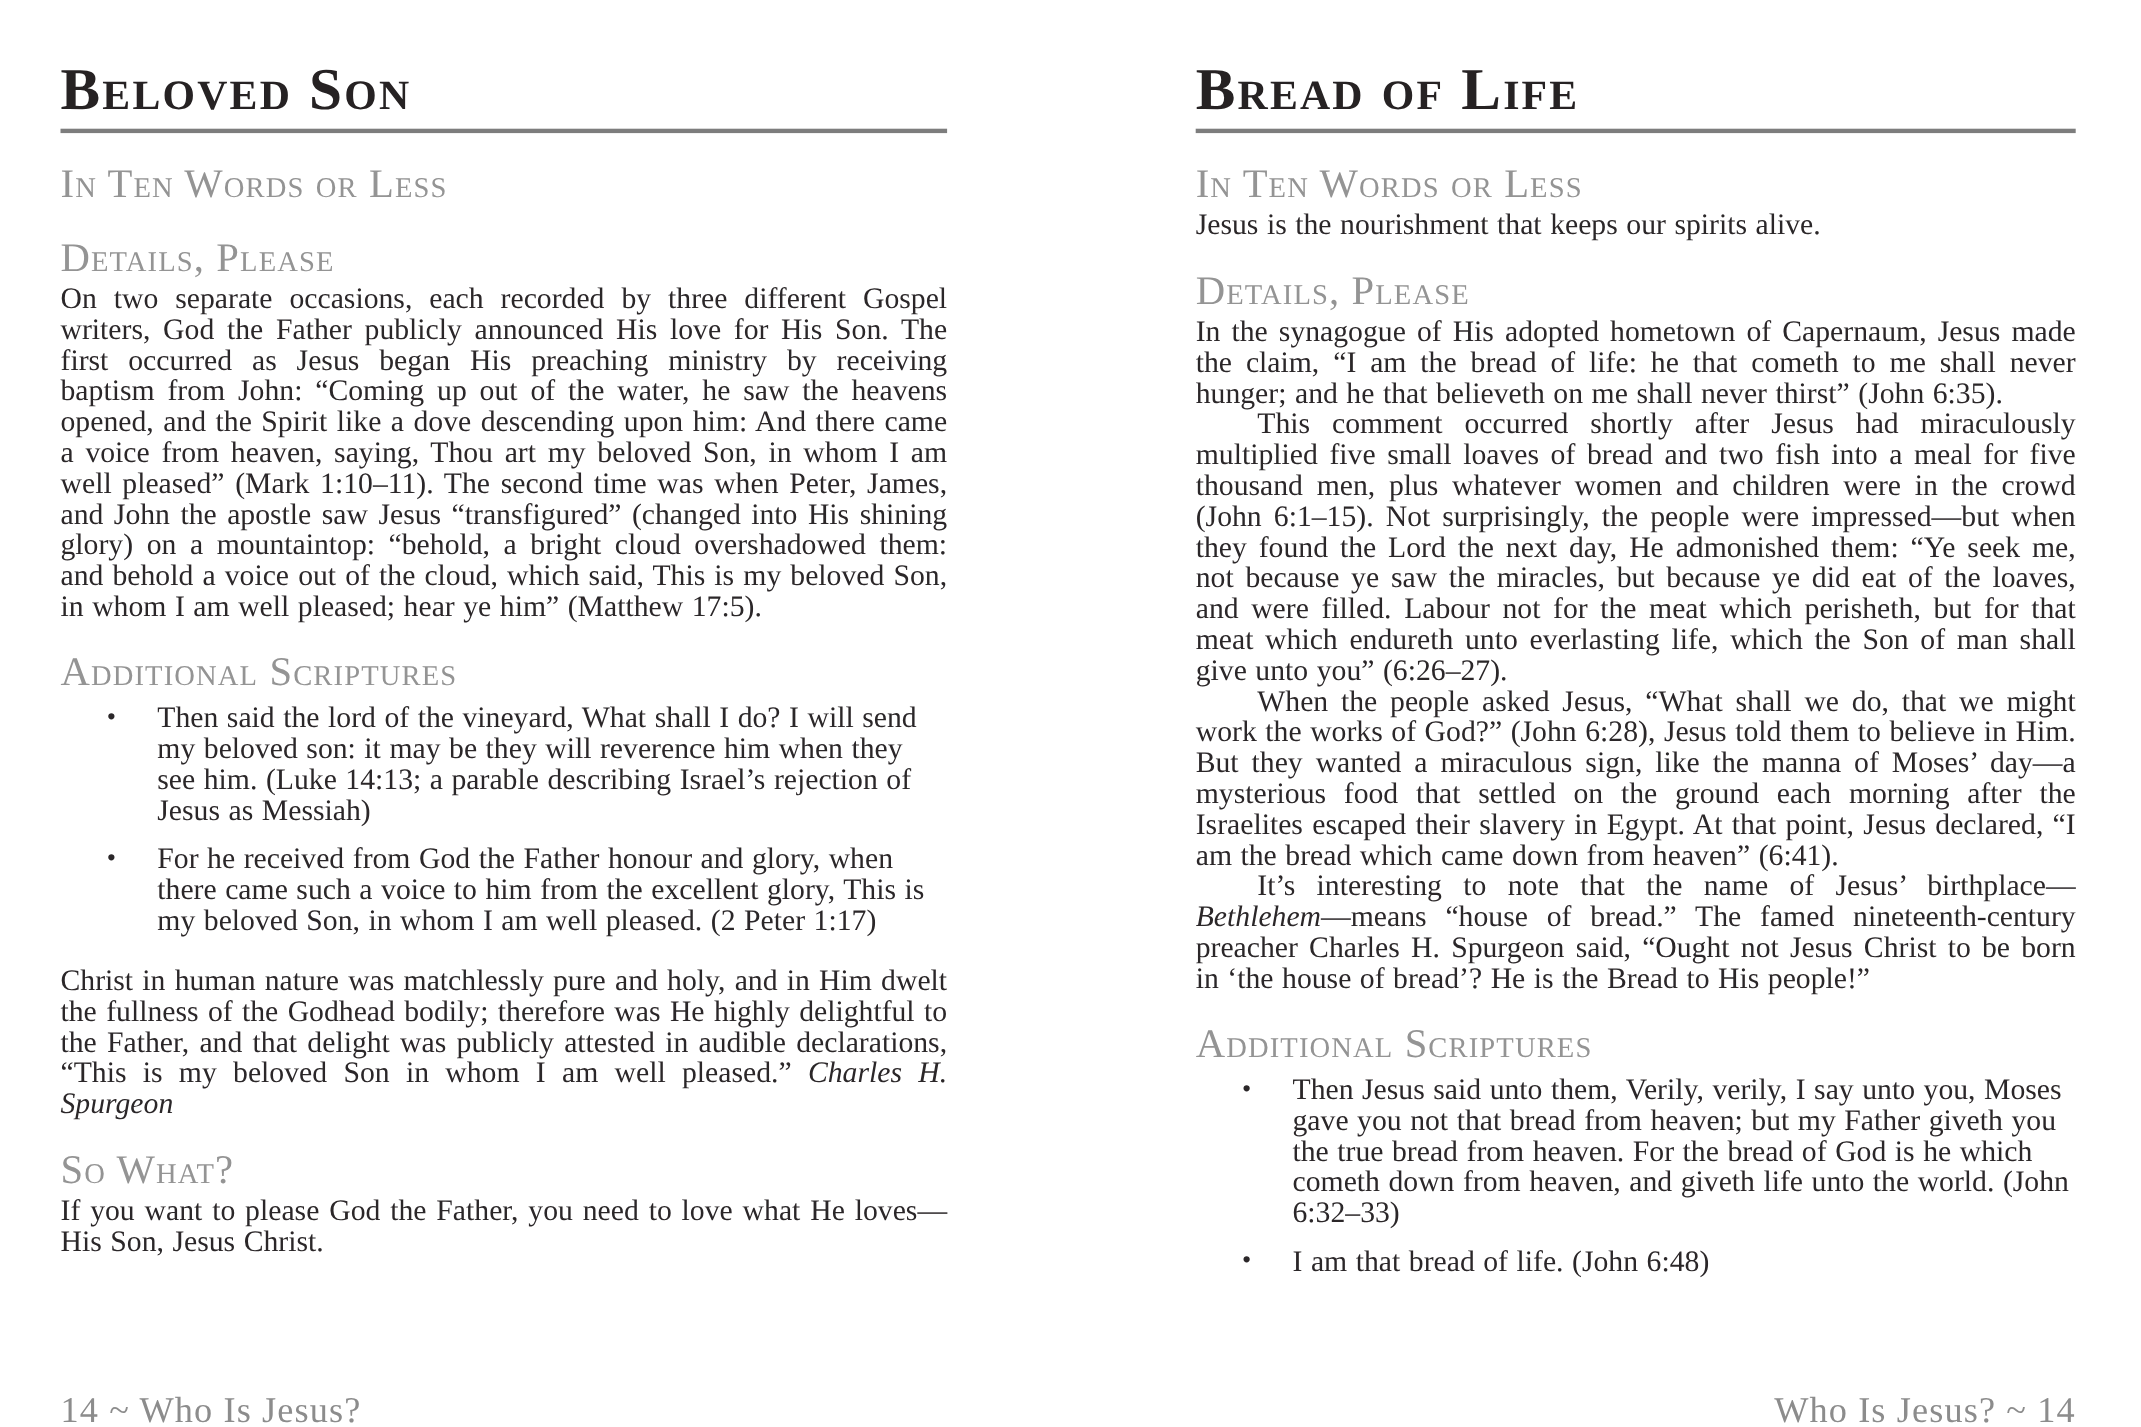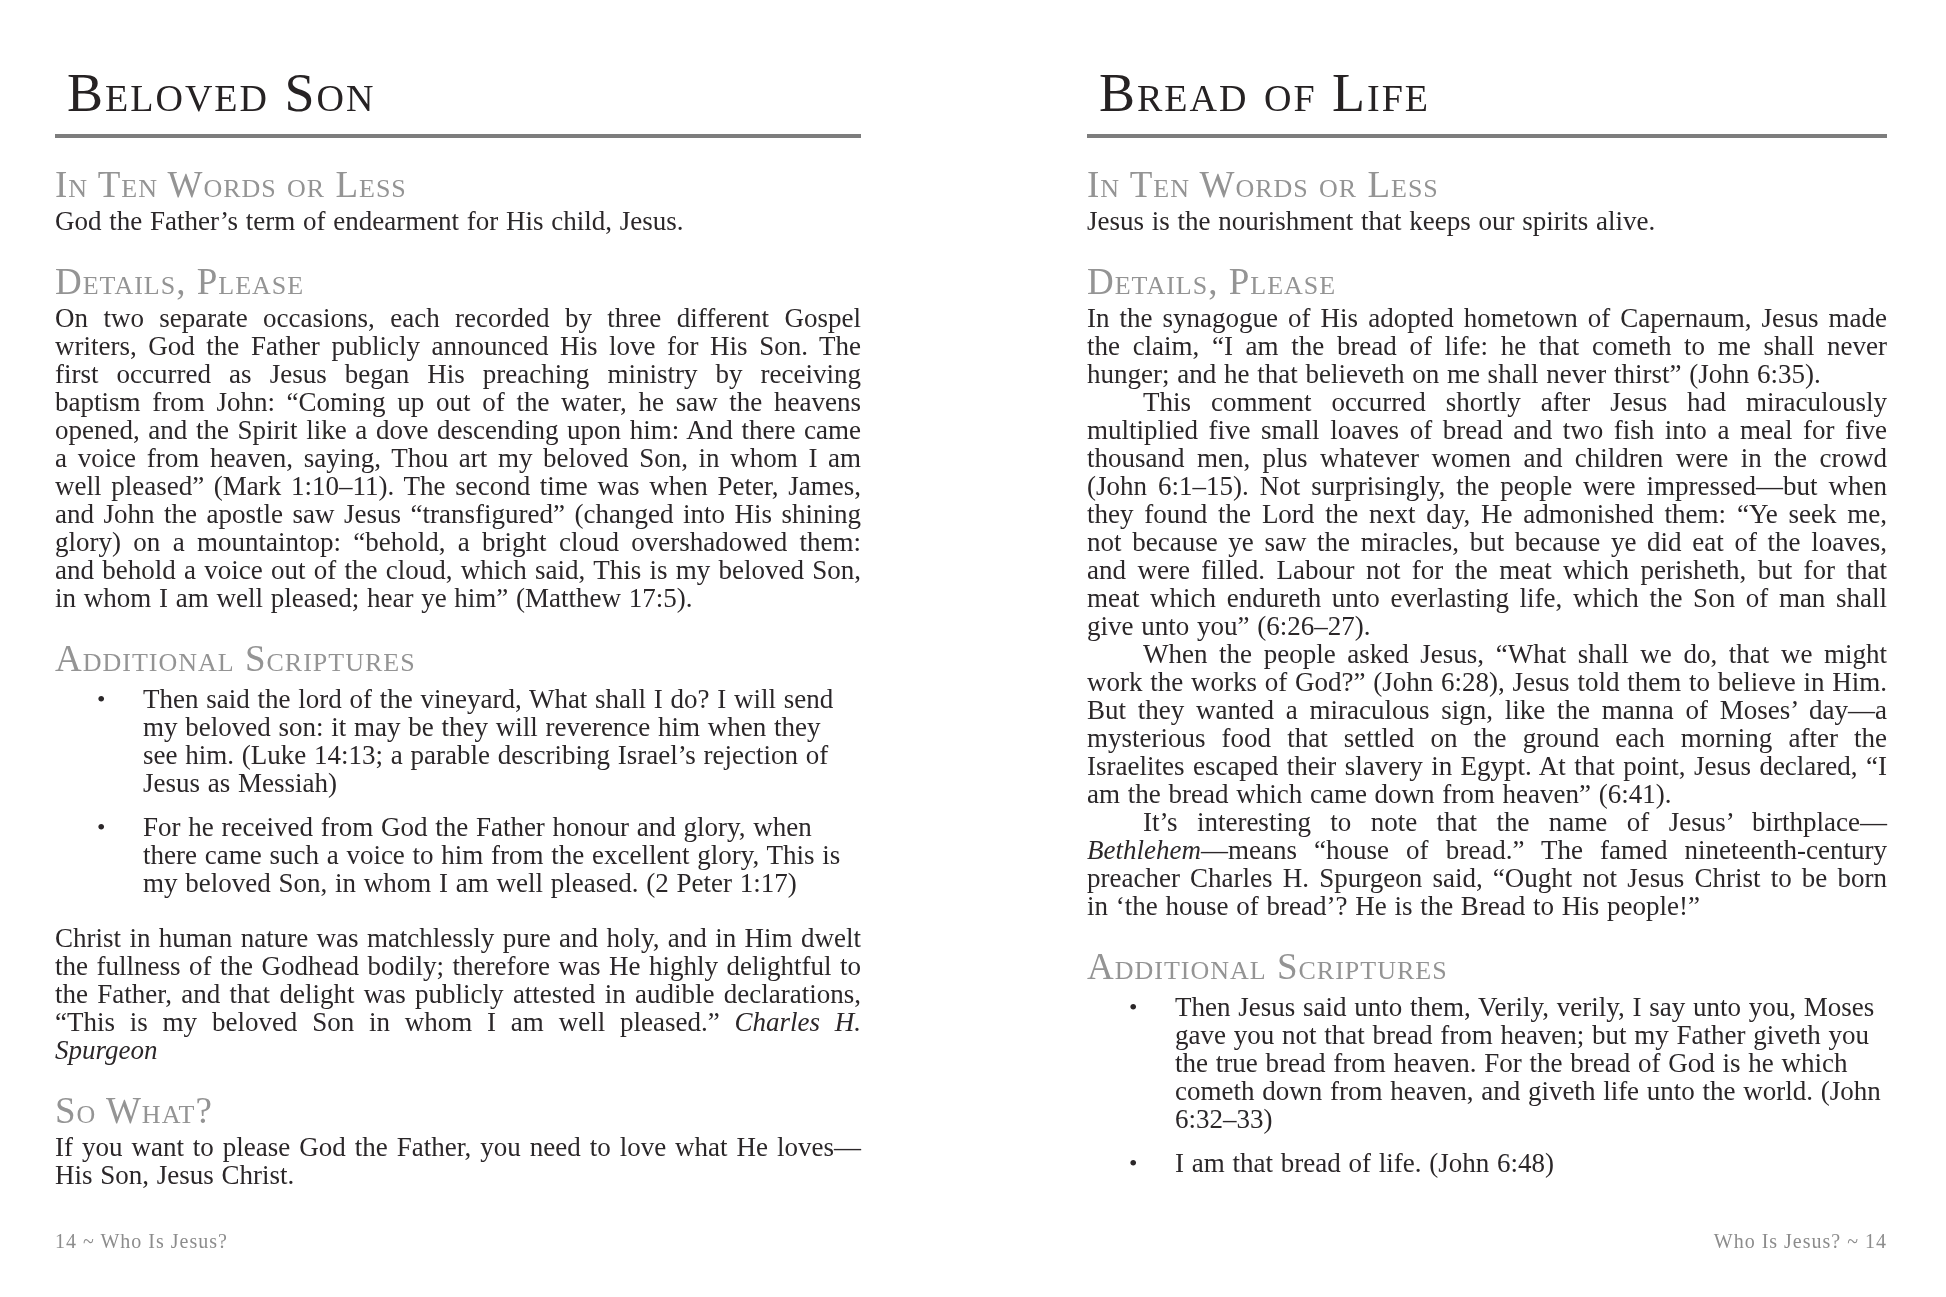--- a/index.html
+++ b/index.html
@@ -17,24 +17,24 @@
     background: var(--background, #ffffff);
   }
   .page {
     position: absolute;
     top: 26px;
   }
   .page.left  { left: 55px;  width: 806px; }
   .page.right { left: 1087px; width: 800px; }
 
   h1.page-title {
-    margin: 12px;
+    margin: 0;
     font-size: 54px;
     line-height: 1.05;
-    font-weight: normal;
+    font-weight: bold;
     font-variant: small-caps;
     letter-spacing: 2px;
     color: var(--title, #262223);
   }
   .title-rule {
     height: 4px;
     background: var(--rule, #7d7d7d);
     border: 0;
     margin: 7px 0 0 0;
   }
@@ -72,40 +72,39 @@
   ul.scripture-list li::before {
     content: "\2022";
     position: absolute;
     left: -46px;
     top: 0;
     font-size: 24px;
     color: var(--body, #2b2729);
   }
   .page-footer {
     position: absolute;
-    top: 1226px;
-    font-size: 20px;
+    top: 1268px;
+    font-size: 33px;
     line-height: 30px;
     color: var(--footer, #8c8c8c);
     letter-spacing: 1px;
   }
   .page-footer.left  { left: 55px; }
   .page-footer.right { right: 59px; text-align: right; }
   em { font-style: italic; }
 </style>
 </head>
 <body>
 
 <section class="page left">
   <h1 class="page-title">Beloved Son</h1>
   <div class="title-rule"></div>
 
   <section>
     <h2 class="section-heading">In Ten Words or Less</h2>
-    <p>God the Father’s term of endearment for His child, Jesus.</p>
   </section>
 
   <section>
     <h2 class="section-heading">Details, Please</h2>
     <div class="paragraphs">
         <p>On two separate occasions, each recorded by three different Gospel writers, God the Father publicly announced His love for His Son. The first occurred as Jesus began His preaching ministry by receiving baptism from John: “Coming up out of the water, he saw the heavens opened, and the Spirit like a dove descending upon him: And there came a voice from heaven, saying, Thou art my beloved Son, in whom I am well pleased” (Mark 1:10–11). The second time was when Peter, James, and John the apostle saw Jesus “transfigured” (changed into His shining glory) on a mountaintop: “behold, a bright cloud overshadowed them: and behold a voice out of the cloud, which said, This is my beloved Son, in whom I am well pleased; hear ye him” (Matthew 17:5).</p>
       </div>
   </section>
 
   <section>

